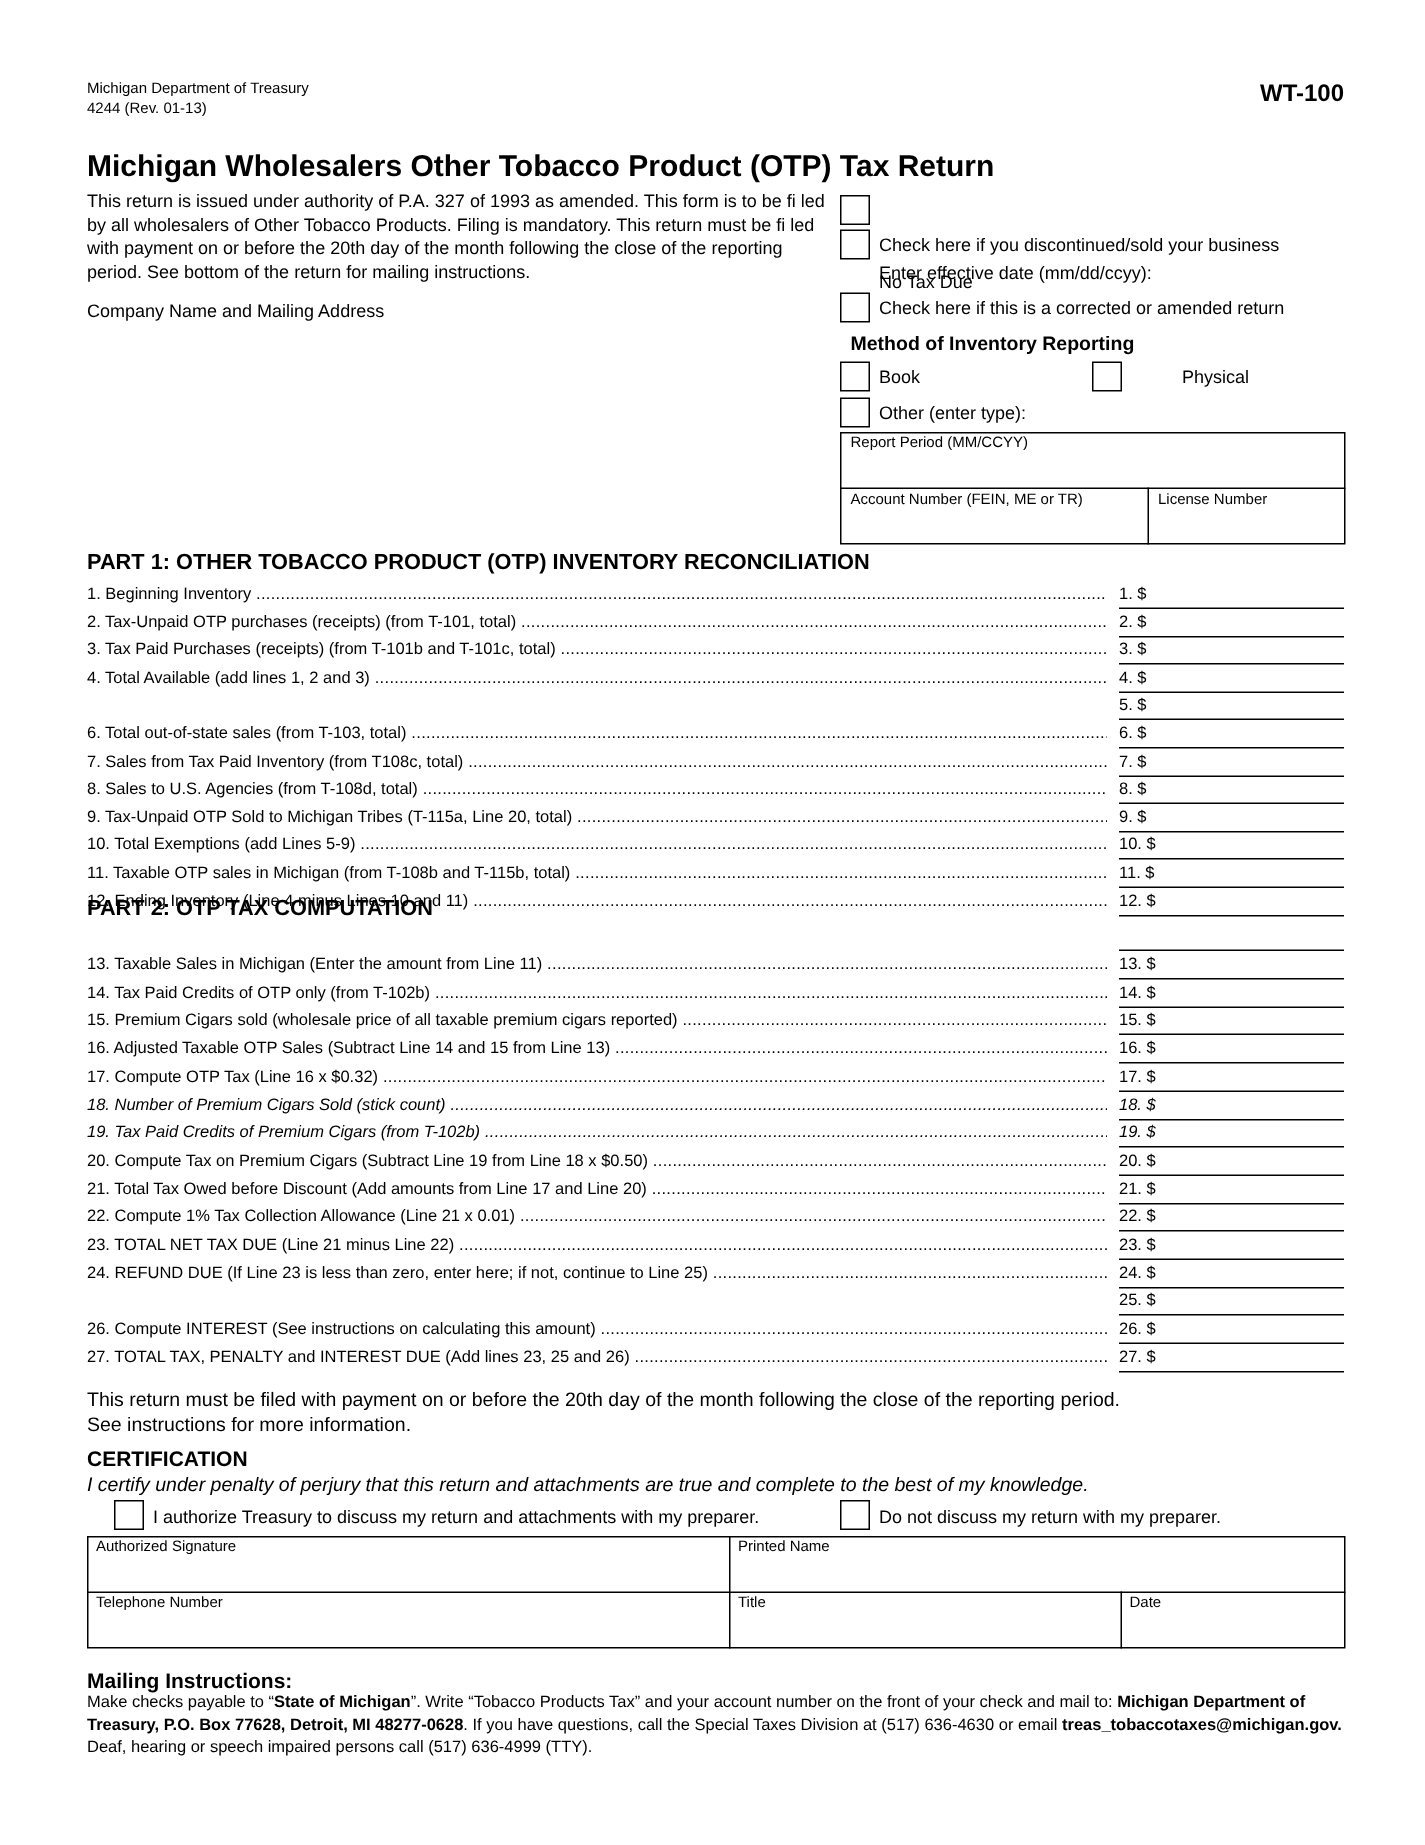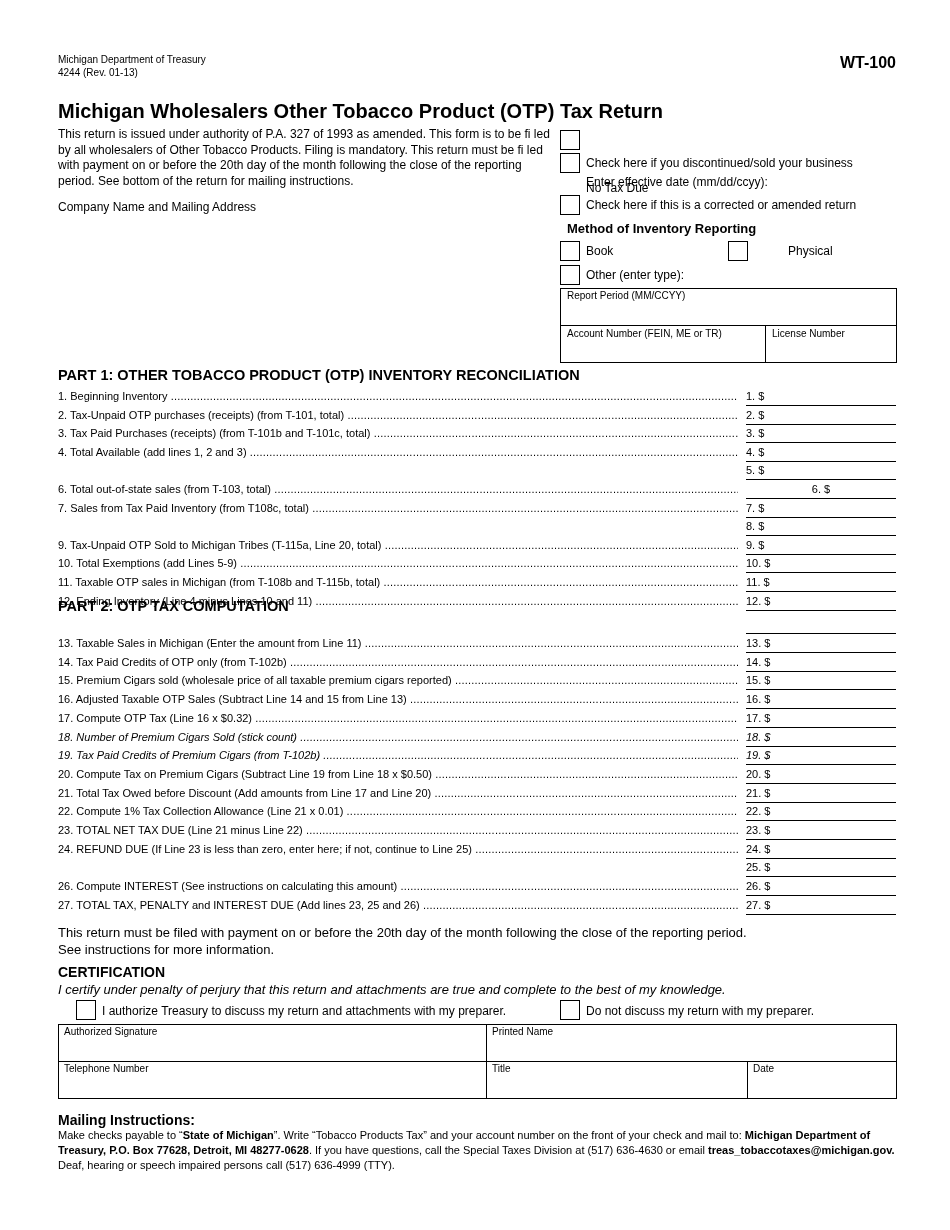--- a/index.html
+++ b/index.html
@@ -86,29 +86,30 @@
       <div class="line-desc">3. Tax Paid Purchases (receipts) (from T-101b and T-101c, total)</div>
       <div class="line-field">3. $</div>
     </div>
   <div class="line-row" style="top:443.8px;">
       <div class="line-desc">4. Total Available (add lines 1, 2 and 3)</div>
       <div class="line-field">4. $</div>
     </div>
   <div class="line-row" style="top:462.4px;">
       <div class="line-field">5. $</div>
     </div>
-  <div class="line-row" style="top:481px;text-align:center;">
+  <div class="line-row" style="top:481px;">
       <div class="line-desc">6. Total out-of-state sales (from T-103, total)</div>
       <div class="line-field">6. $</div>
     </div>
   <div class="line-row" style="top:499.6px;">
       <div class="line-desc">7. Sales from Tax Paid Inventory (from T108c, total)</div>
       <div class="line-field">7. $</div>
     </div>
   <div class="line-row" style="top:518.2px;">
+      <div class="line-desc">8. Sales to U.S. Agencies (from T-108d, total)</div>
       <div class="line-field">8. $</div>
     </div>
   <div class="line-row" style="top:536.8px;">
       <div class="line-desc">9. Tax-Unpaid OTP Sold to Michigan Tribes (T-115a, Line 20, total)</div>
       <div class="line-field">9. $</div>
     </div>
   <div class="line-row" style="top:555.4px;">
       <div class="line-desc">10. Total Exemptions (add Lines 5-9)</div>
       <div class="line-field">10. $</div>
     </div>

